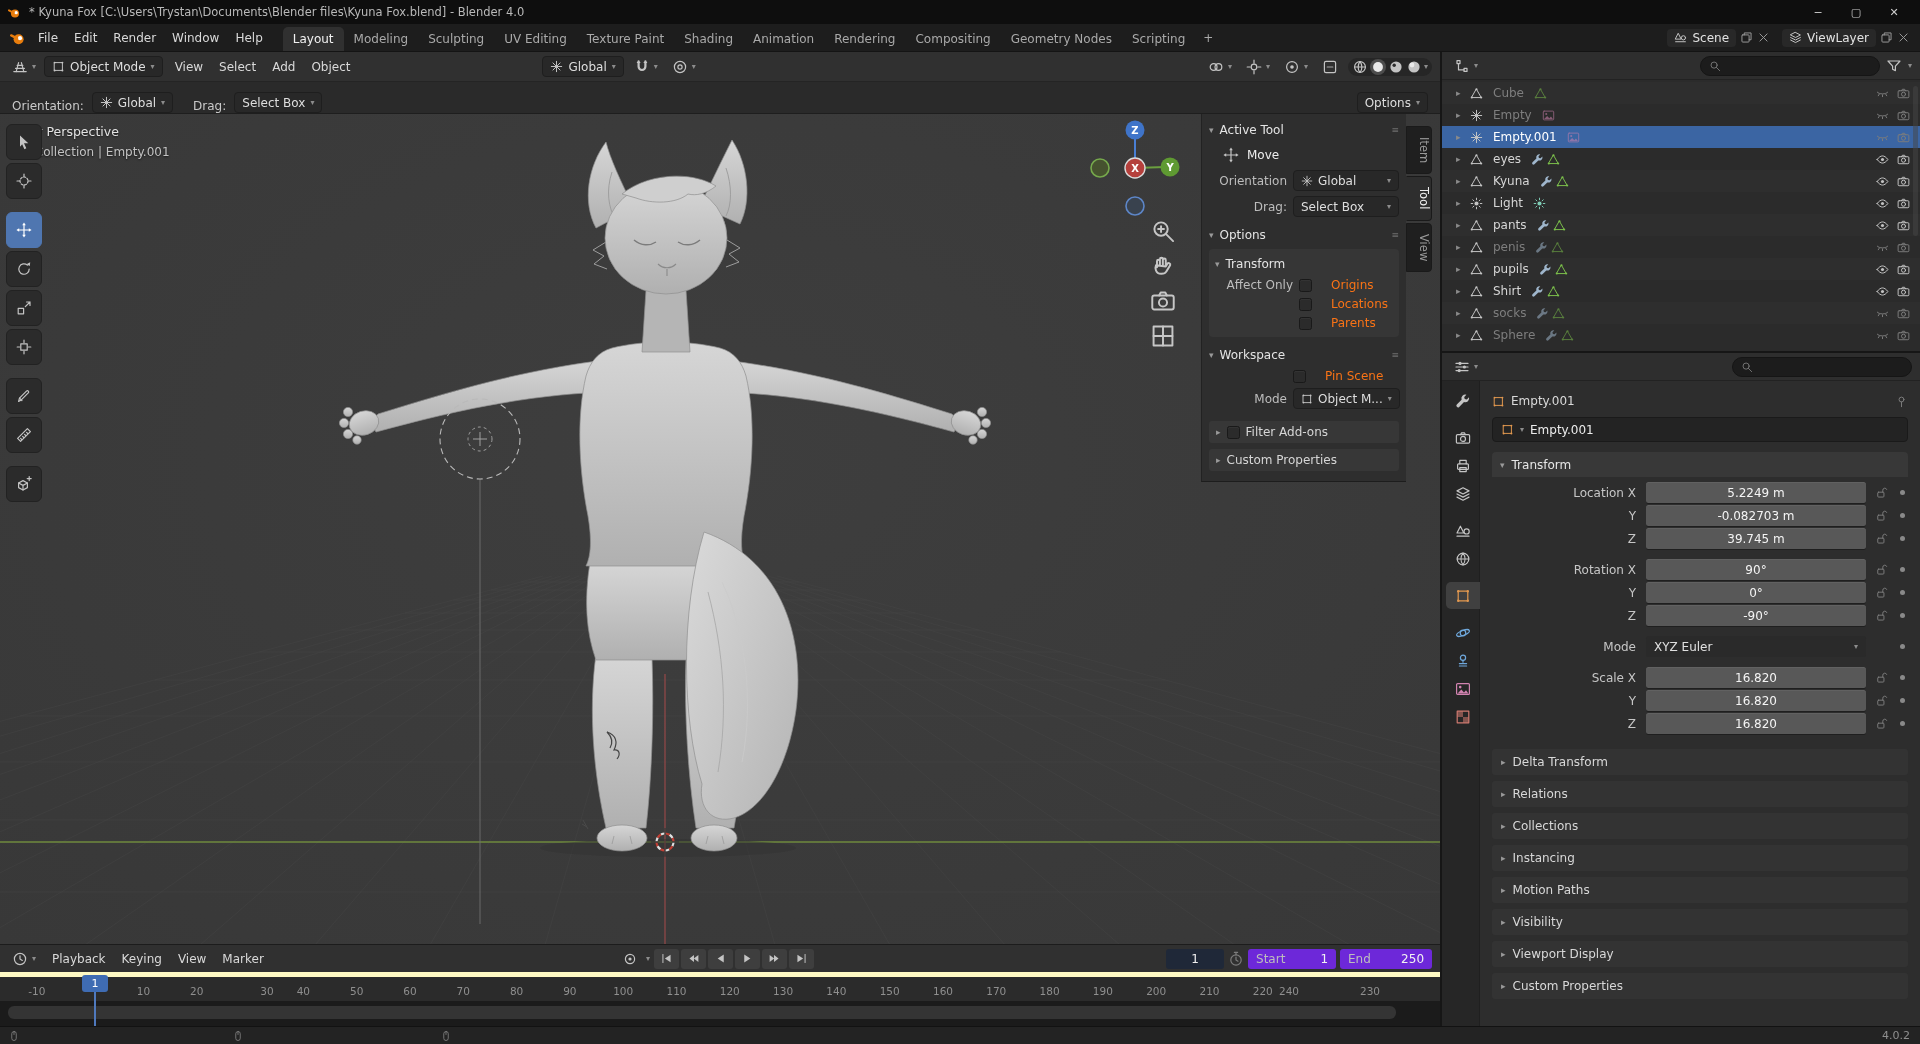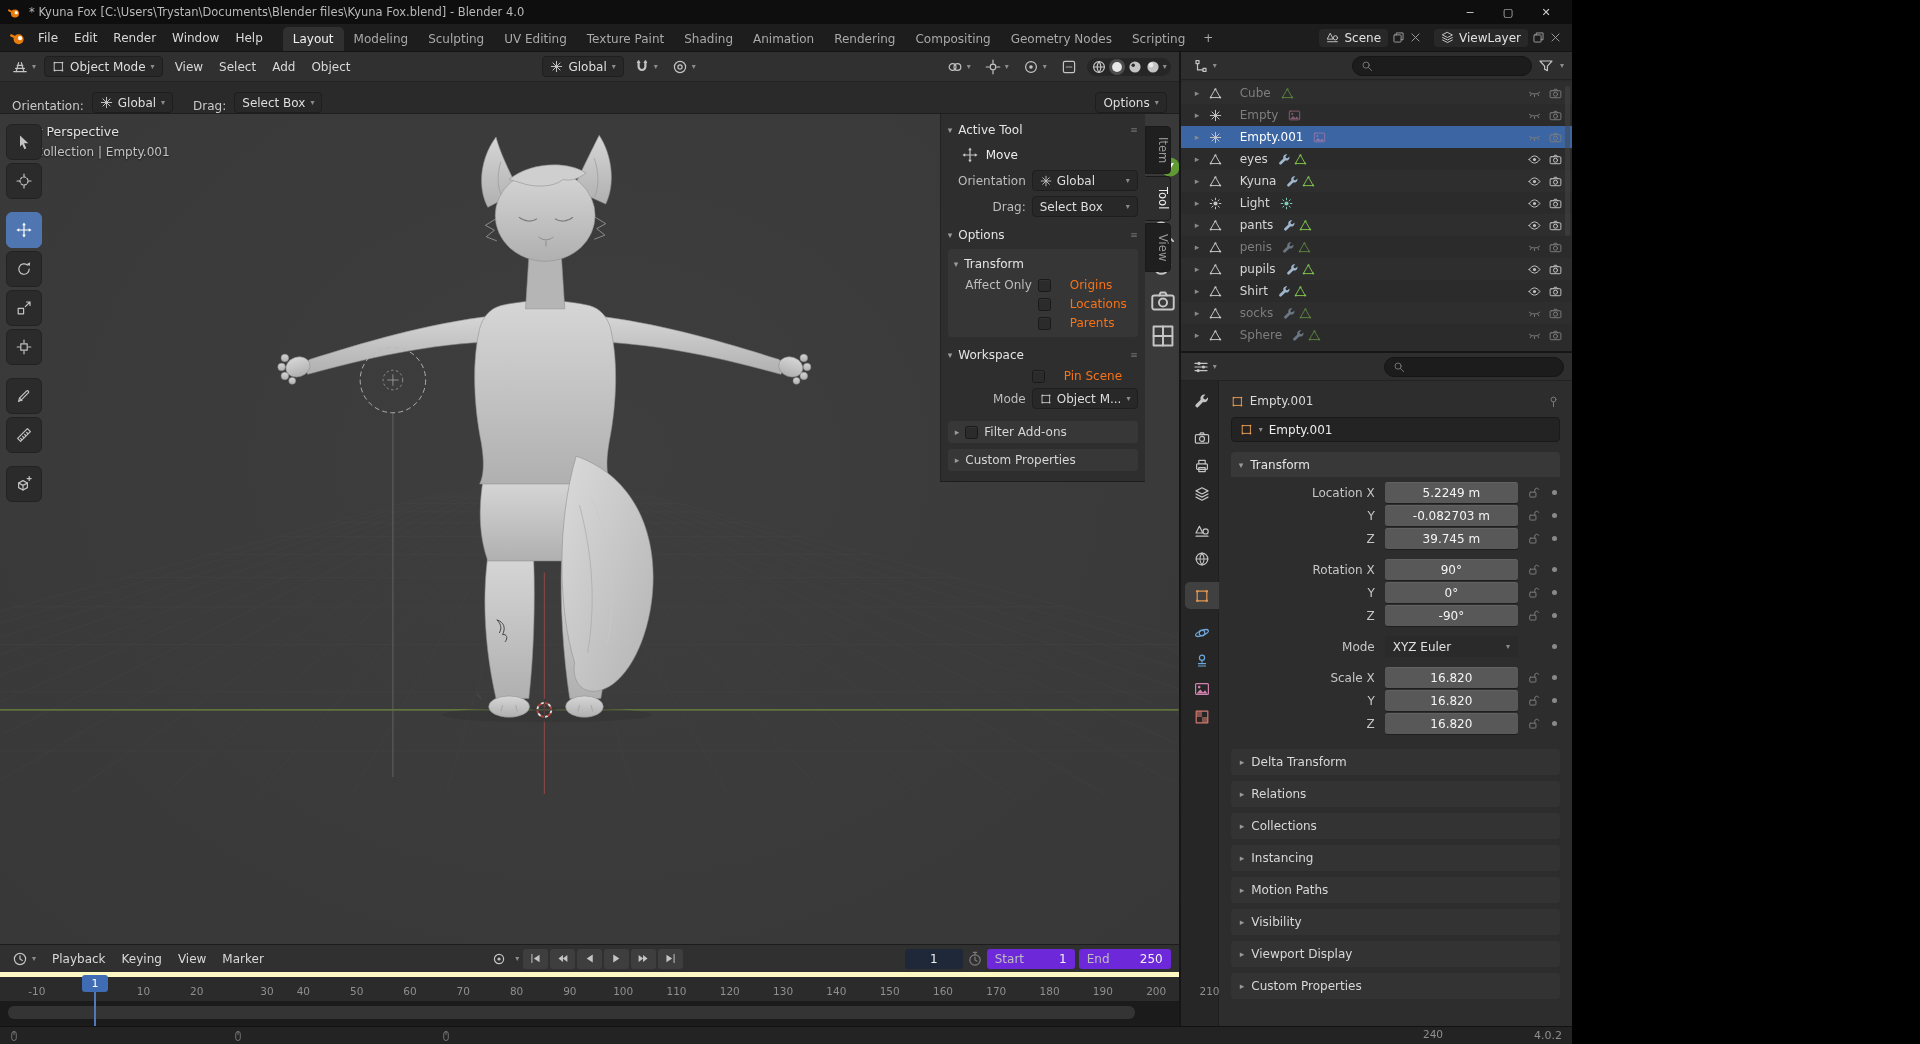--- a/index.html
+++ b/index.html
@@ -1,17 +1,17 @@
 <!DOCTYPE html>
 <html><head>
 <meta charset="utf-8">
 <style>
   *{margin:0;padding:0;box-sizing:border-box;user-select:none}
   body{background:#000;font-family:"DejaVu Sans",sans-serif;font-size:12px;color:#d4d4d4}
-  .app{position:relative;width:1572px;height:1044px;background:#2a2a2a;overflow:hidden;display:flex;flex-direction:column}
+  .app{position:relative;width:1920px;height:1044px;background:#2a2a2a;overflow:hidden;display:flex;flex-direction:column}
 
   
   .icn{width:15px;height:15px;display:inline-flex;flex:none;color:#c4c4c4}
   .icn svg{width:100%;height:100%}
   .s12{width:12px;height:12px}.s13{width:13px;height:13px}.s16{width:16px;height:16px}
   .c-green{color:#7cc04b}.c-pink{color:#d183b0}.c-steel{color:#9fb6cc}.c-teal{color:#7fcdb6}
   .c-orange{color:#e2984f}.c-blue{color:#6fa8dc}.c-red{color:#cf7a70}.c-gray{color:#c4c4c4}.dim{color:#7c7c7c}
   .car{color:#8c8c8c;font-size:8px;line-height:1}
   .sp{flex:1}
   .dd{background:#282828;border:1px solid #1e1e1e;border-radius:4px;height:21px;display:inline-flex;align-items:center;gap:5px;padding:0 7px;color:#dedede;white-space:nowrap}
@@ -96,21 +96,21 @@
   
   .outliner{height:301px;background:#2b2b2b;border-bottom:2px solid #161616;display:flex;flex-direction:column;flex:none}
   .ed-header{height:28px;background:#2e2e2e;border-bottom:1px solid #222;display:flex;align-items:center;gap:6px;padding:0 8px;flex:none}
   .search{flex:none;width:180px;height:20px;background:#1c1c1c;border:1px solid #151515;border-radius:10px;display:flex;align-items:center;gap:5px;padding:0 8px}
   .search input{background:transparent;border:none;outline:none;color:#ddd;width:100%;font-family:inherit;font-size:12px}
   .o-rows{flex:1;overflow:hidden;position:relative;padding-top:2px}
   .o-row{height:22px;display:flex;align-items:center;gap:4px;padding:0 8px 0 14px}
   .o-row:nth-child(even){background:rgba(255,255,255,.015)}
   .o-row.sel{background:#3b65a3}
   .disc{color:#8a8a8a;font-size:9px;width:10px}
-  .o-label{color:#d6d6d6;margin-left:14px}
+  .o-label{color:#d6d6d6;margin-left:6px}
   .o-row.hid .o-label{color:#7e7e7e}
   .o-row.sel .o-label{color:#fff}
   .o-badges{display:flex;gap:3px;margin-left:6px}
   .o-row.hid .o-badges{opacity:.55}
   .o-flex{flex:1}
   .o-toggle{display:inline-flex;width:17px;justify-content:center}
   .vbar{position:absolute;right:2px;top:6px;width:5px;height:150px;background:#454545;border-radius:3px;opacity:.5}
 
   
   .props{flex:1;background:#2d2d2d;display:flex;flex-direction:column;min-height:0}
@@ -825,21 +825,21 @@
             <span class="tick" style="left: 836.37px;">140</span>
             <span class="tick" style="left: 889.67px;">150</span>
             <span class="tick" style="left: 942.97px;">160</span>
             <span class="tick" style="left: 996.27px;">170</span>
             <span class="tick" style="left: 1049.57px;">180</span>
             <span class="tick" style="left: 1102.87px;">190</span>
             <span class="tick" style="left: 1156.17px;">200</span>
             <span class="tick" style="left: 1209.47px;">210</span>
             <span class="tick" style="left: 1262.77px;">220</span>
             <span class="tick" style="left: 1370px;">230</span>
-            <span class="tick" style="left: 1433px; margin-top: 43px;">240</span>
+            <span class="tick" style="left: 1289px;">240</span>
           </div>
         <div class="tl-track">
           <div class="tl-scroll"></div>
         </div>
         <div class="tl-marker-line"></div>
         <div class="tl-marker">1</div>
       </div>
     </div>
 
     <div class="right-col">

